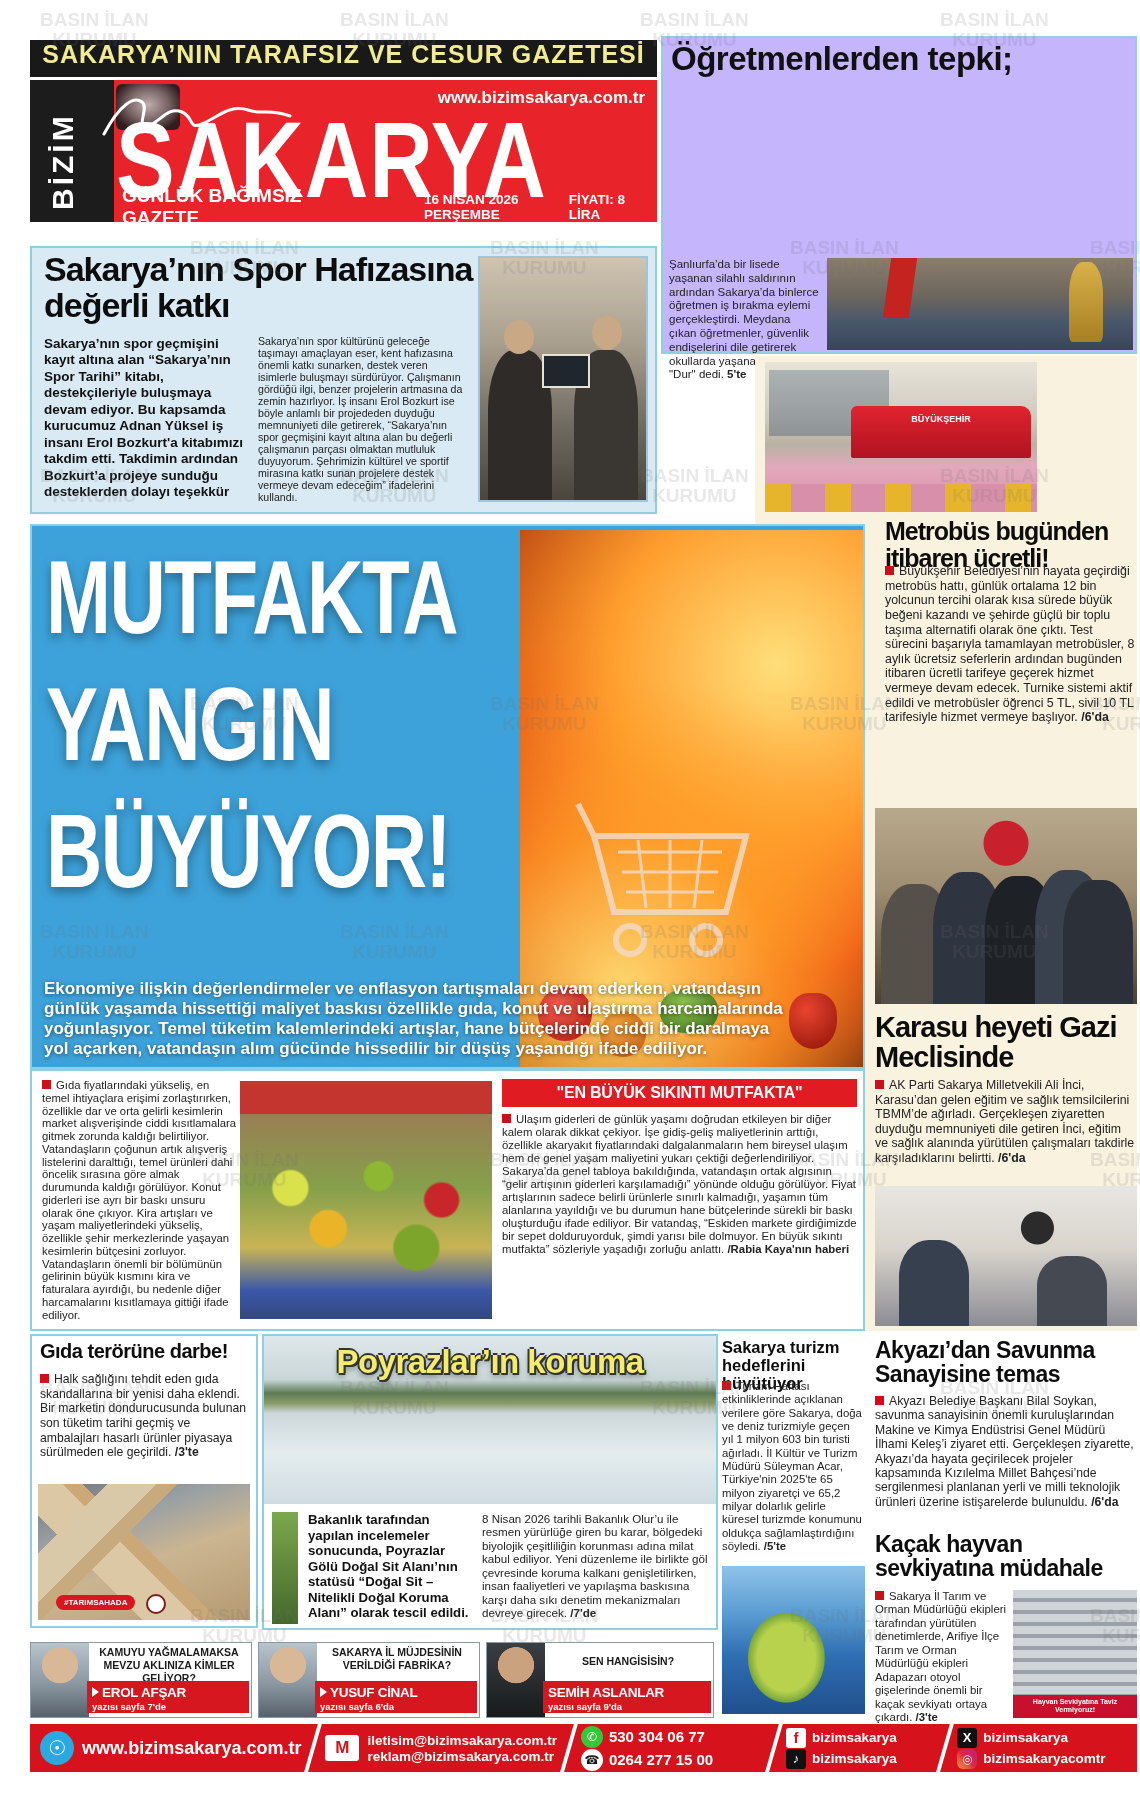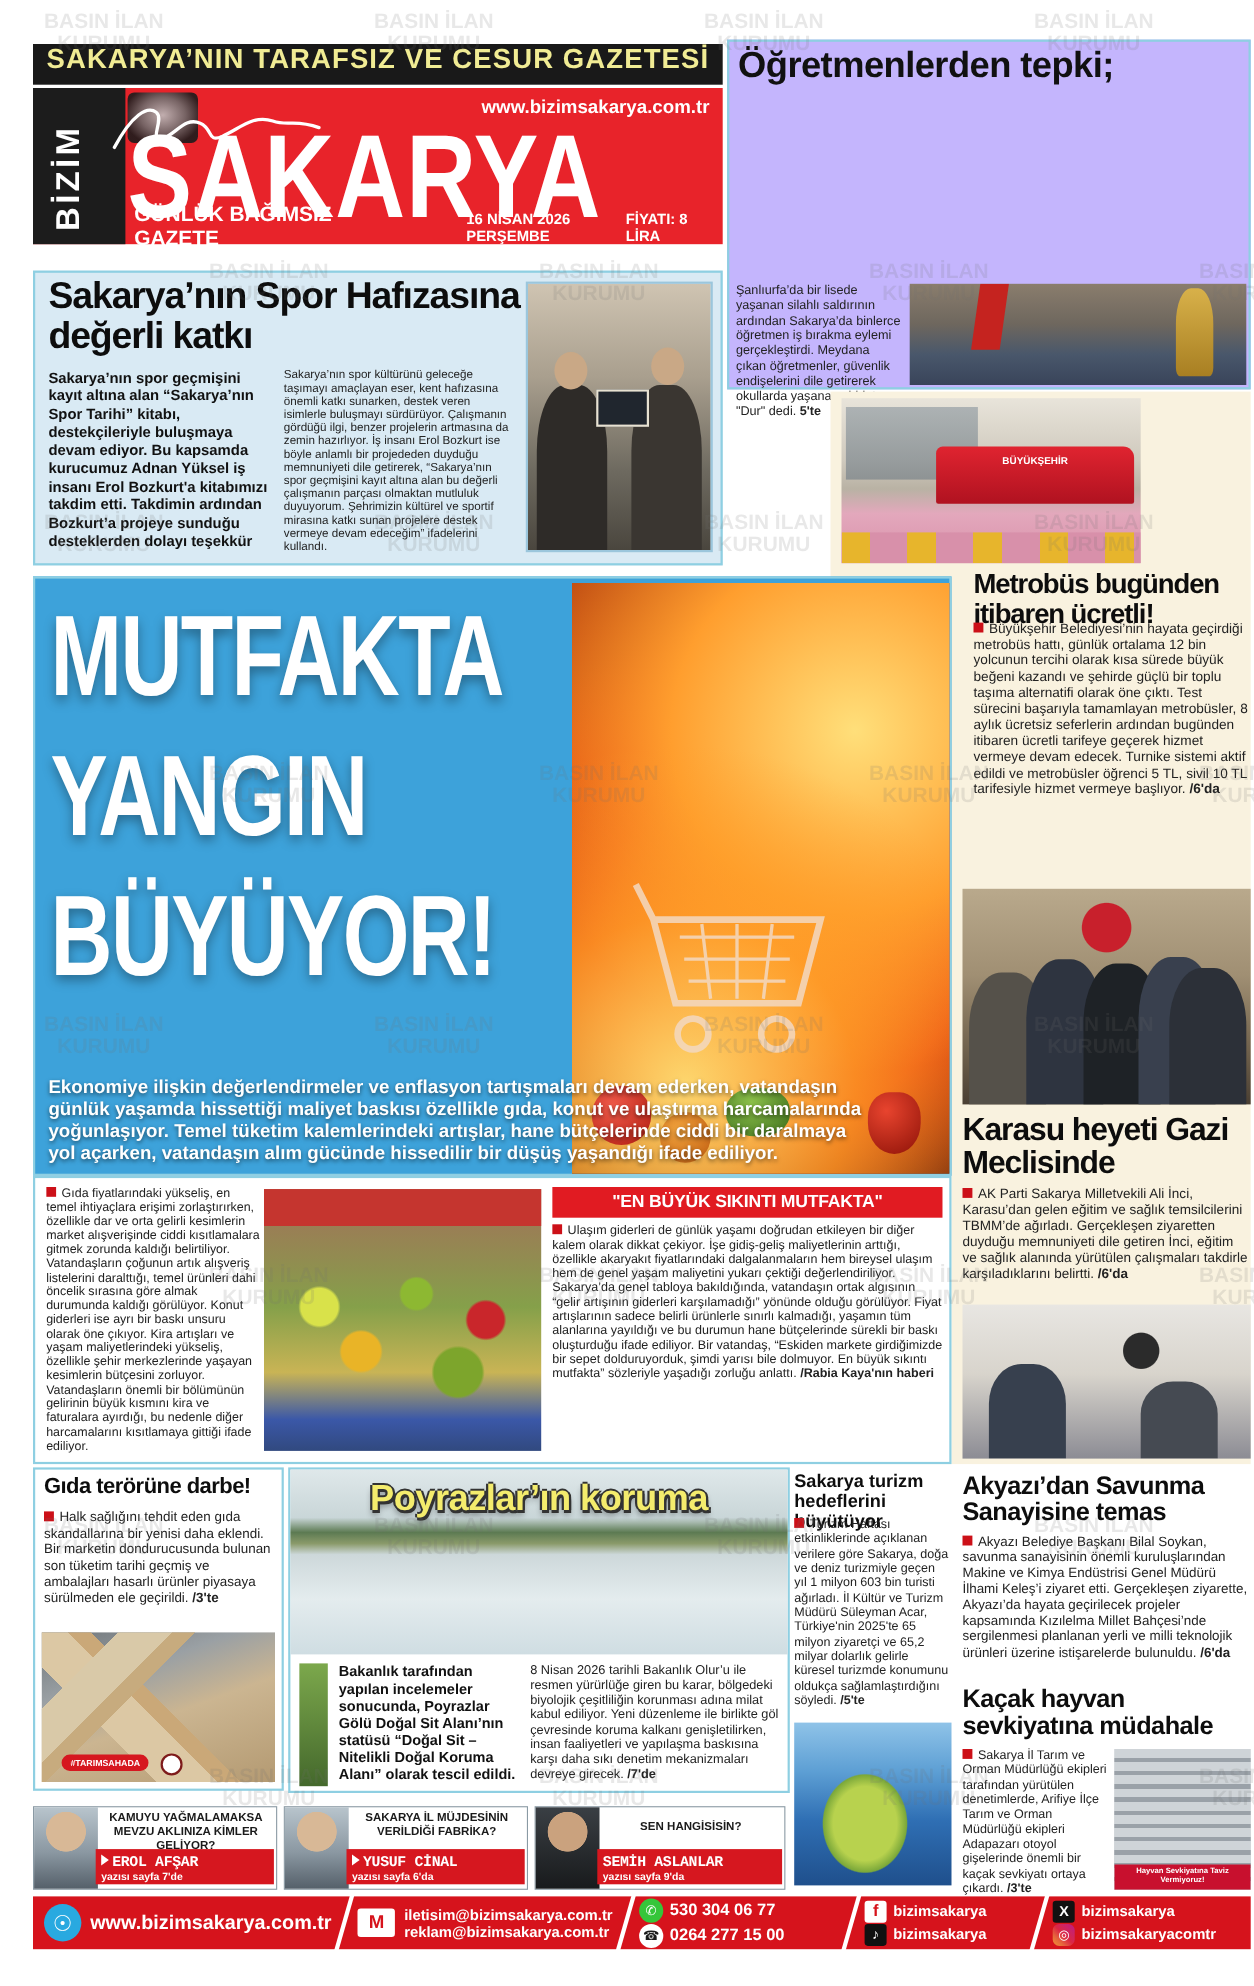--- a/index.html
+++ b/index.html
@@ -186,21 +186,21 @@
 
   
   .colbox{position:absolute;top:1642px;height:76px;background:#fff;border:1px solid #8a9aa4;box-sizing:border-box;}
   .colbox .cphoto{position:absolute;left:0;top:0;width:58px;height:74px;
      background:radial-gradient(circle at 50% 30%,#d8b896 0 30%,transparent 31%),
                 linear-gradient(180deg,#b8c4cc 0%,#8b98a2 55%,#55606a 100%);}
   .colbox .ctitle{position:absolute;left:58px;top:3px;width:calc(100% - 60px);text-align:center;
                   font-size:10.5px;line-height:1.25;font-weight:800;color:#1a1a1a;padding:0 4px;box-sizing:border-box;}
   .colbox .cband{position:absolute;left:56px;bottom:4px;width:calc(100% - 58px);background:#d6171f;color:#fff;
                  padding:2px 5px 1px;box-sizing:border-box;}
-  .colbox .cname{font-size:13.5px;font-weight:800;letter-spacing:-.3px;font-family:Liberation Mono, monospace;}
+  .colbox .cname{font-size:13.5px;font-weight:800;letter-spacing:-.3px;}
   .colbox .cpage{display:block;text-align:left;font-size:9.5px;font-weight:700;}
   .tri{display:inline-block;width:0;height:0;border-left:7px solid #fff;border-top:5px solid transparent;
        border-bottom:5px solid transparent;margin-right:3px;}
 
   
   #footer{left:30px;top:1724px;width:1107px;height:48px;background:#d6131c;display:flex;align-items:center;z-index:55;}
   .fseg{display:flex;align-items:center;gap:8px;padding:0 10px;height:100%;box-sizing:border-box;}
   .fsep{width:4px;height:120%;background:#fff;transform:skewX(-16deg);}
   .ftext{color:#fff;font-weight:800;}
   .frows{display:flex;flex-direction:column;justify-content:center;gap:1px;}

